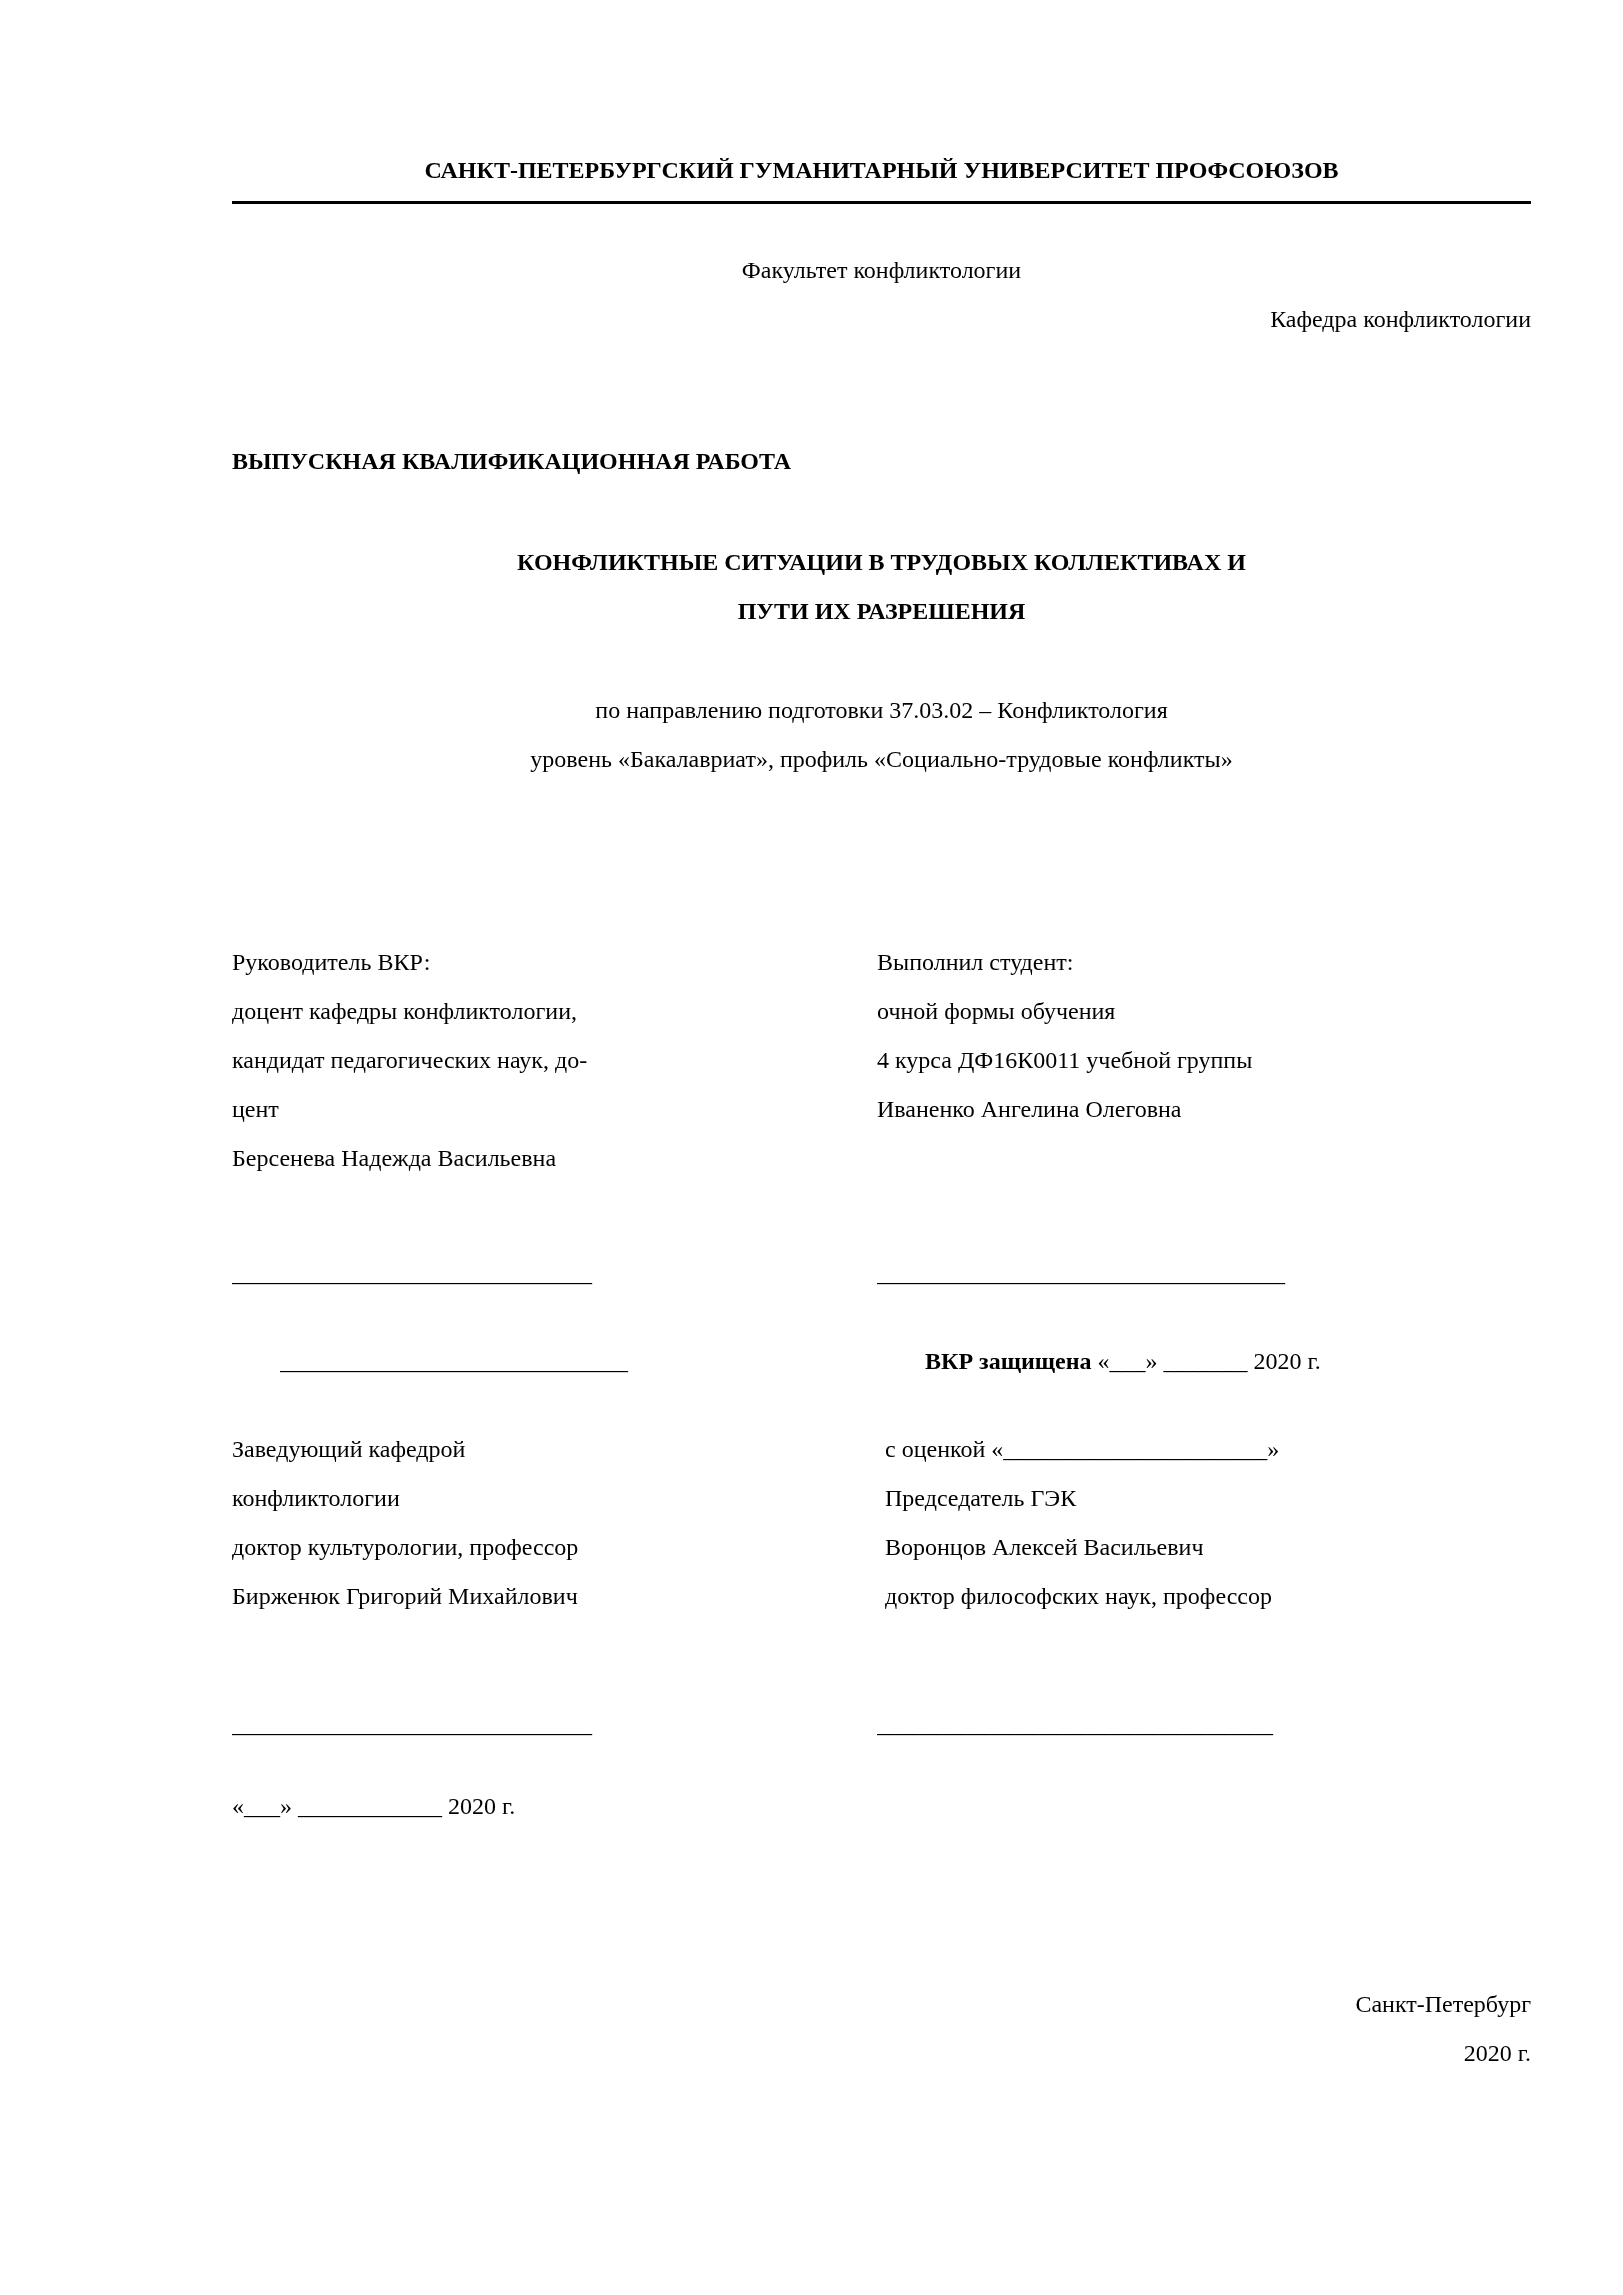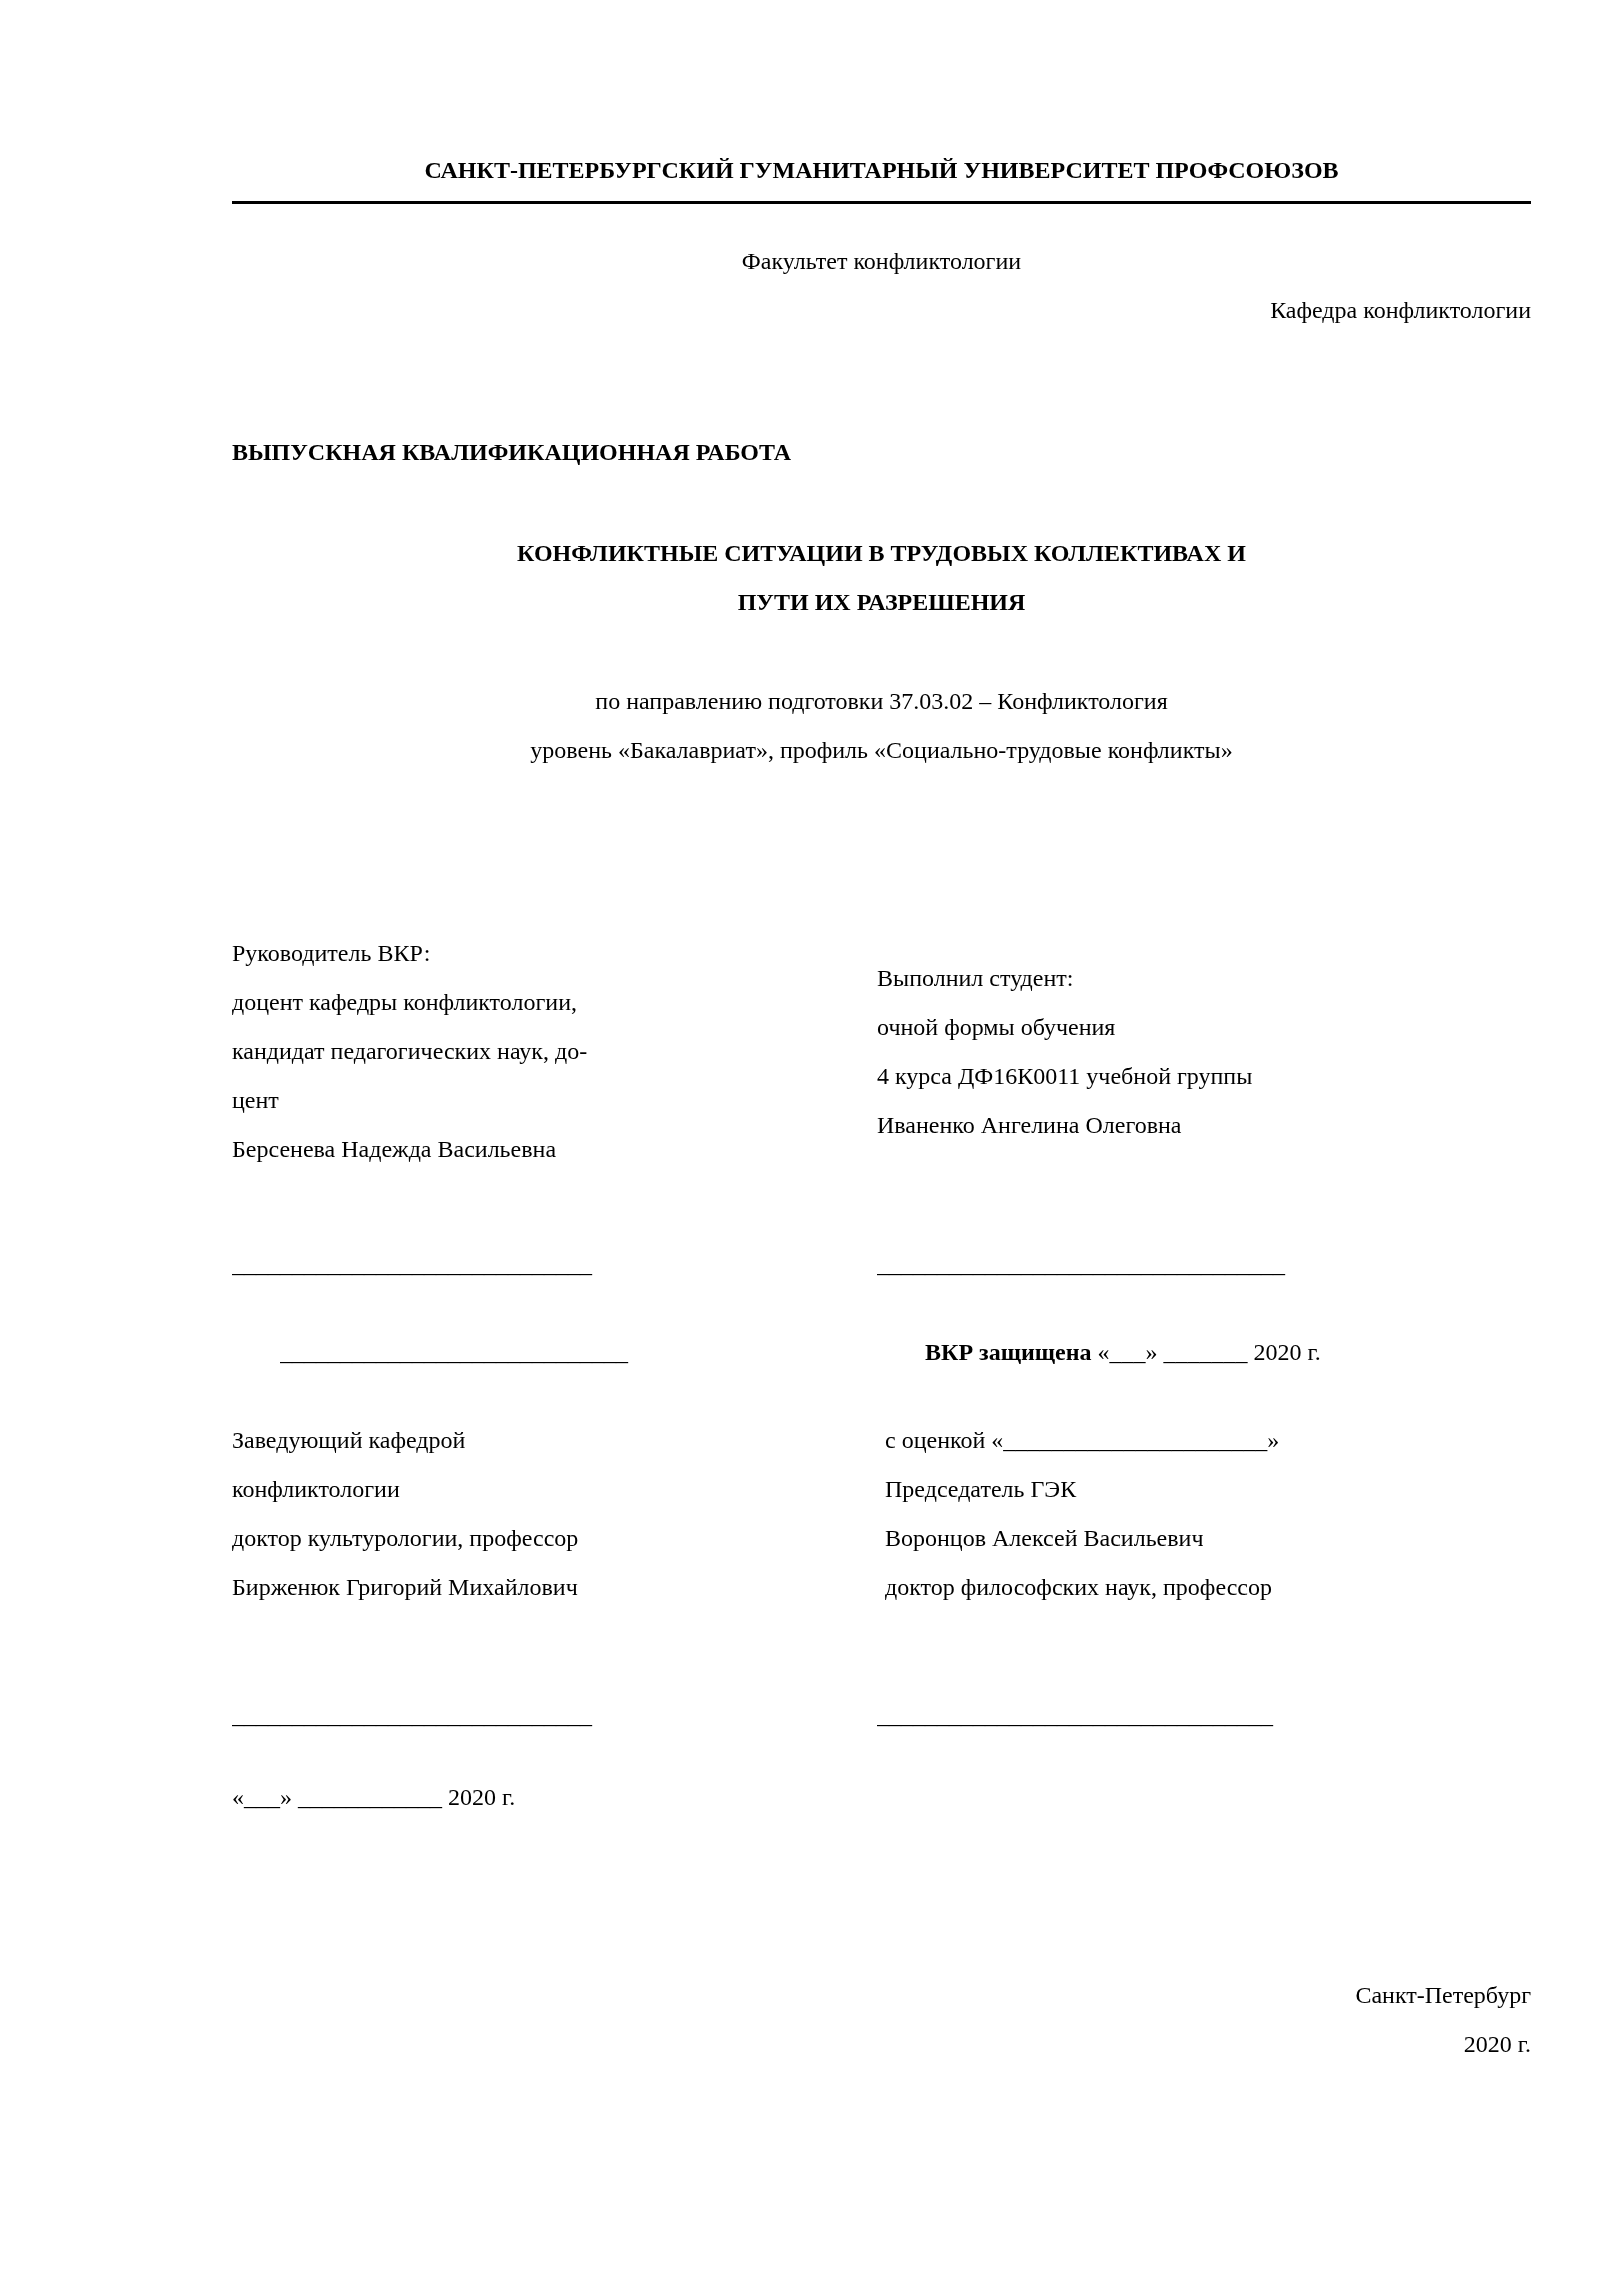--- a/index.html
+++ b/index.html
@@ -17,28 +17,28 @@
     overflow: hidden;
   }
   .bold   { font-weight: bold; }
 
   .doc-header {
     font-weight: bold;
     text-align: center;
     border-bottom: 3.1px solid #000000;
     padding-bottom: 6.3px;
   }
-  .faculty-line   { margin-top: 33px; text-align: center; }
+  .faculty-line   { margin-top: 42px; text-align: center; }
   .department-line{ text-align: right; }
 
   .work-type   { margin-top: 93px; font-weight: bold; }
   .thesis-title{ margin-top: 52px;  font-weight: bold; text-align: center; }
   .direction   { margin-top: 50px;  text-align: center; }
 
-  .cols { display: flex; align-items: center; }
+  .cols { display: flex; }
   .col-left  { width: 645px; }
   .col-right { flex: 1; }
 
   .cols-1    { margin-top: 154px; }
   .sig-row-1 { margin-top: 66px; }
   .sig-row-2 { margin-top: 39px; margin-left: 48px; }
   .cols-2    { margin-top: 39px; gap: 8px; }
   .sig-row-3 { margin-top: 79px; }
   .date-row  { margin-top: 33px; gap: 20px; }
 

